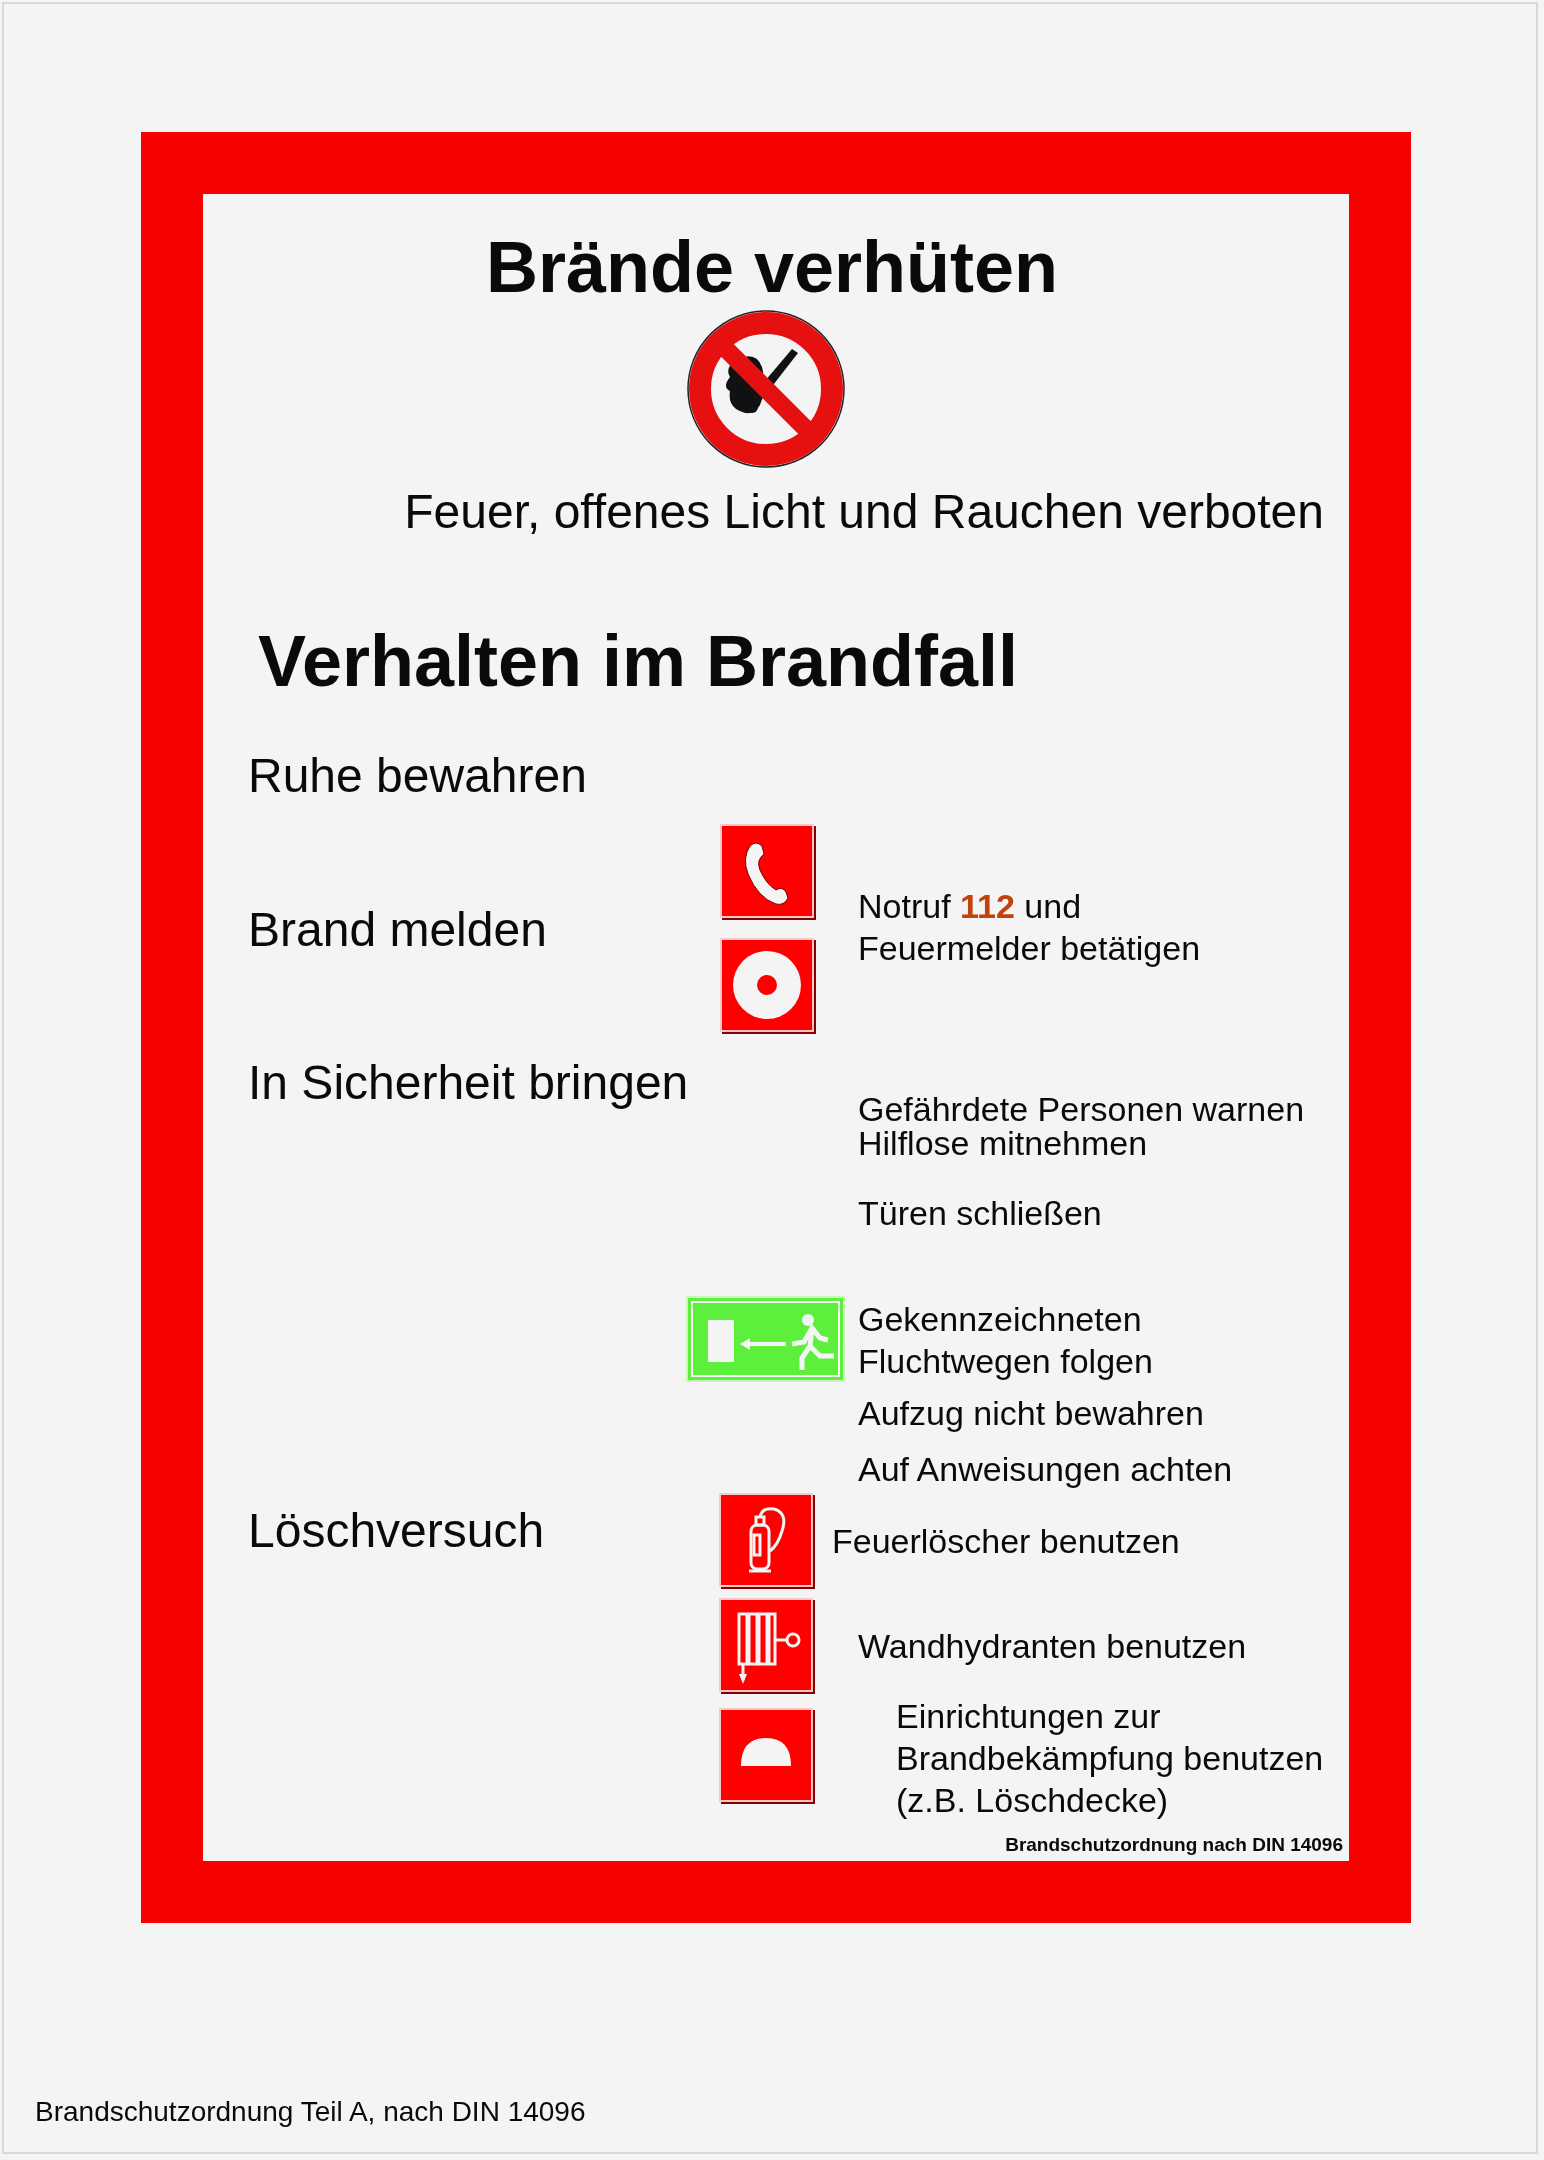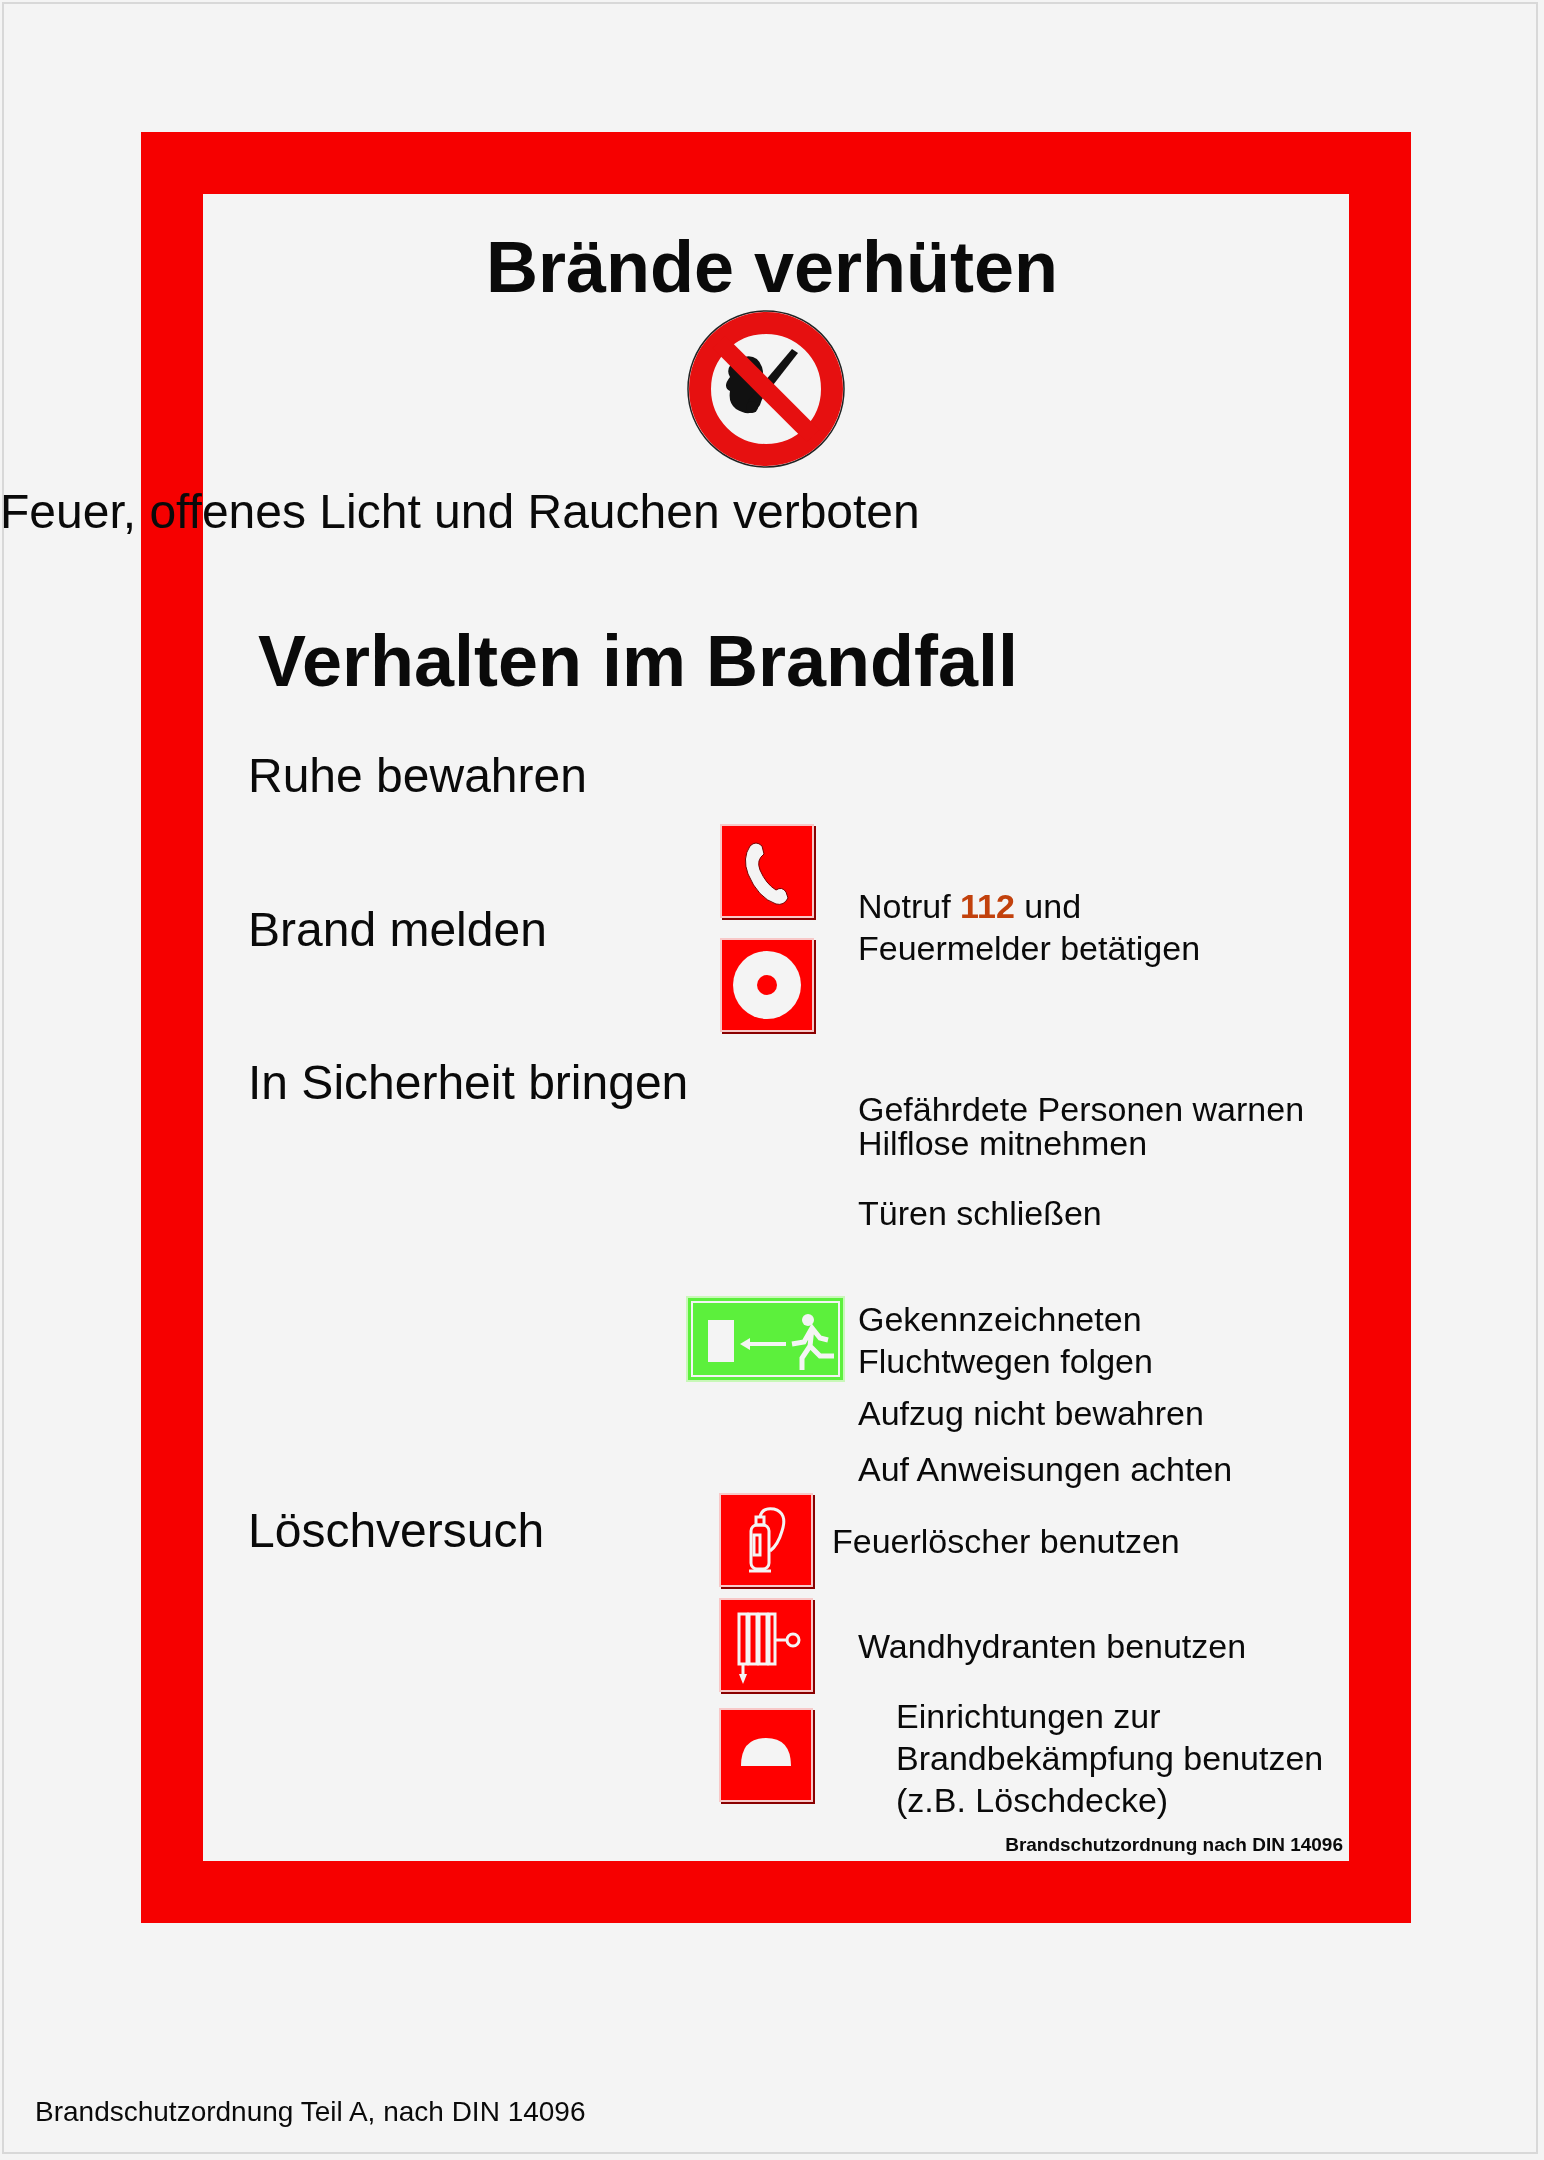--- a/index.html
+++ b/index.html
@@ -33,21 +33,21 @@
   <svg viewBox="0 0 160 160" width="160" height="160">
     <circle cx="80" cy="80" r="78" fill="#f4f4f4" stroke="#222" stroke-width="1.5"></circle>
     <circle cx="80" cy="80" r="66" fill="none" stroke="#e61010" stroke-width="22"></circle>
     <path d="M52 50 q18 -8 24 8 q4 14 -6 18 q10 6 4 20 q-8 14 -24 4 q-8 -6 -6 -18 q-8 -4 0 -14 q-6 -10 8 -18z" fill="#111"></path>
     <path d="M62 92 l44 -52 l6 4 l-42 54z" fill="#111"></path>
     <circle cx="66" cy="98" r="6" fill="#111"></circle>
     <line x1="33" y1="33" x2="127" y2="127" stroke="#e61010" stroke-width="18"></line>
   </svg>
 </div>
 
-<div class="abs sub" style="left:0;width:1324px;text-align:left;top:484px;">Feuer, offenes Licht und Rauchen verboten</div>
+<div class="abs sub" style="left:0;width:1324px;text-align:right;top:484px;">Feuer, offenes Licht und Rauchen verboten</div>
 
 <div class="abs h1" style="left:0;width:1276px;text-align:center;top:620px;">Verhalten im Brandfall</div>
 
 <div class="abs lbl" style="left:248px;top:748px;">Ruhe bewahren</div>
 
 <div class="abs lbl" style="left:248px;top:902px;">Brand melden</div>
 
 <div class="icon" style="left:722px;top:826px;">
   <svg viewBox="0 0 90 90">
       <path d="M28 20 q6 -6 12 0 l2 8 q-8 6 -4 16 q6 14 16 20 q6 -4 10 2 l2 6 q-4 8 -12 6 q-18 -6 -28 -30 q-6 -16 2 -28z" fill="#f4f4f4" stroke="#700" stroke-width="1"></path>

